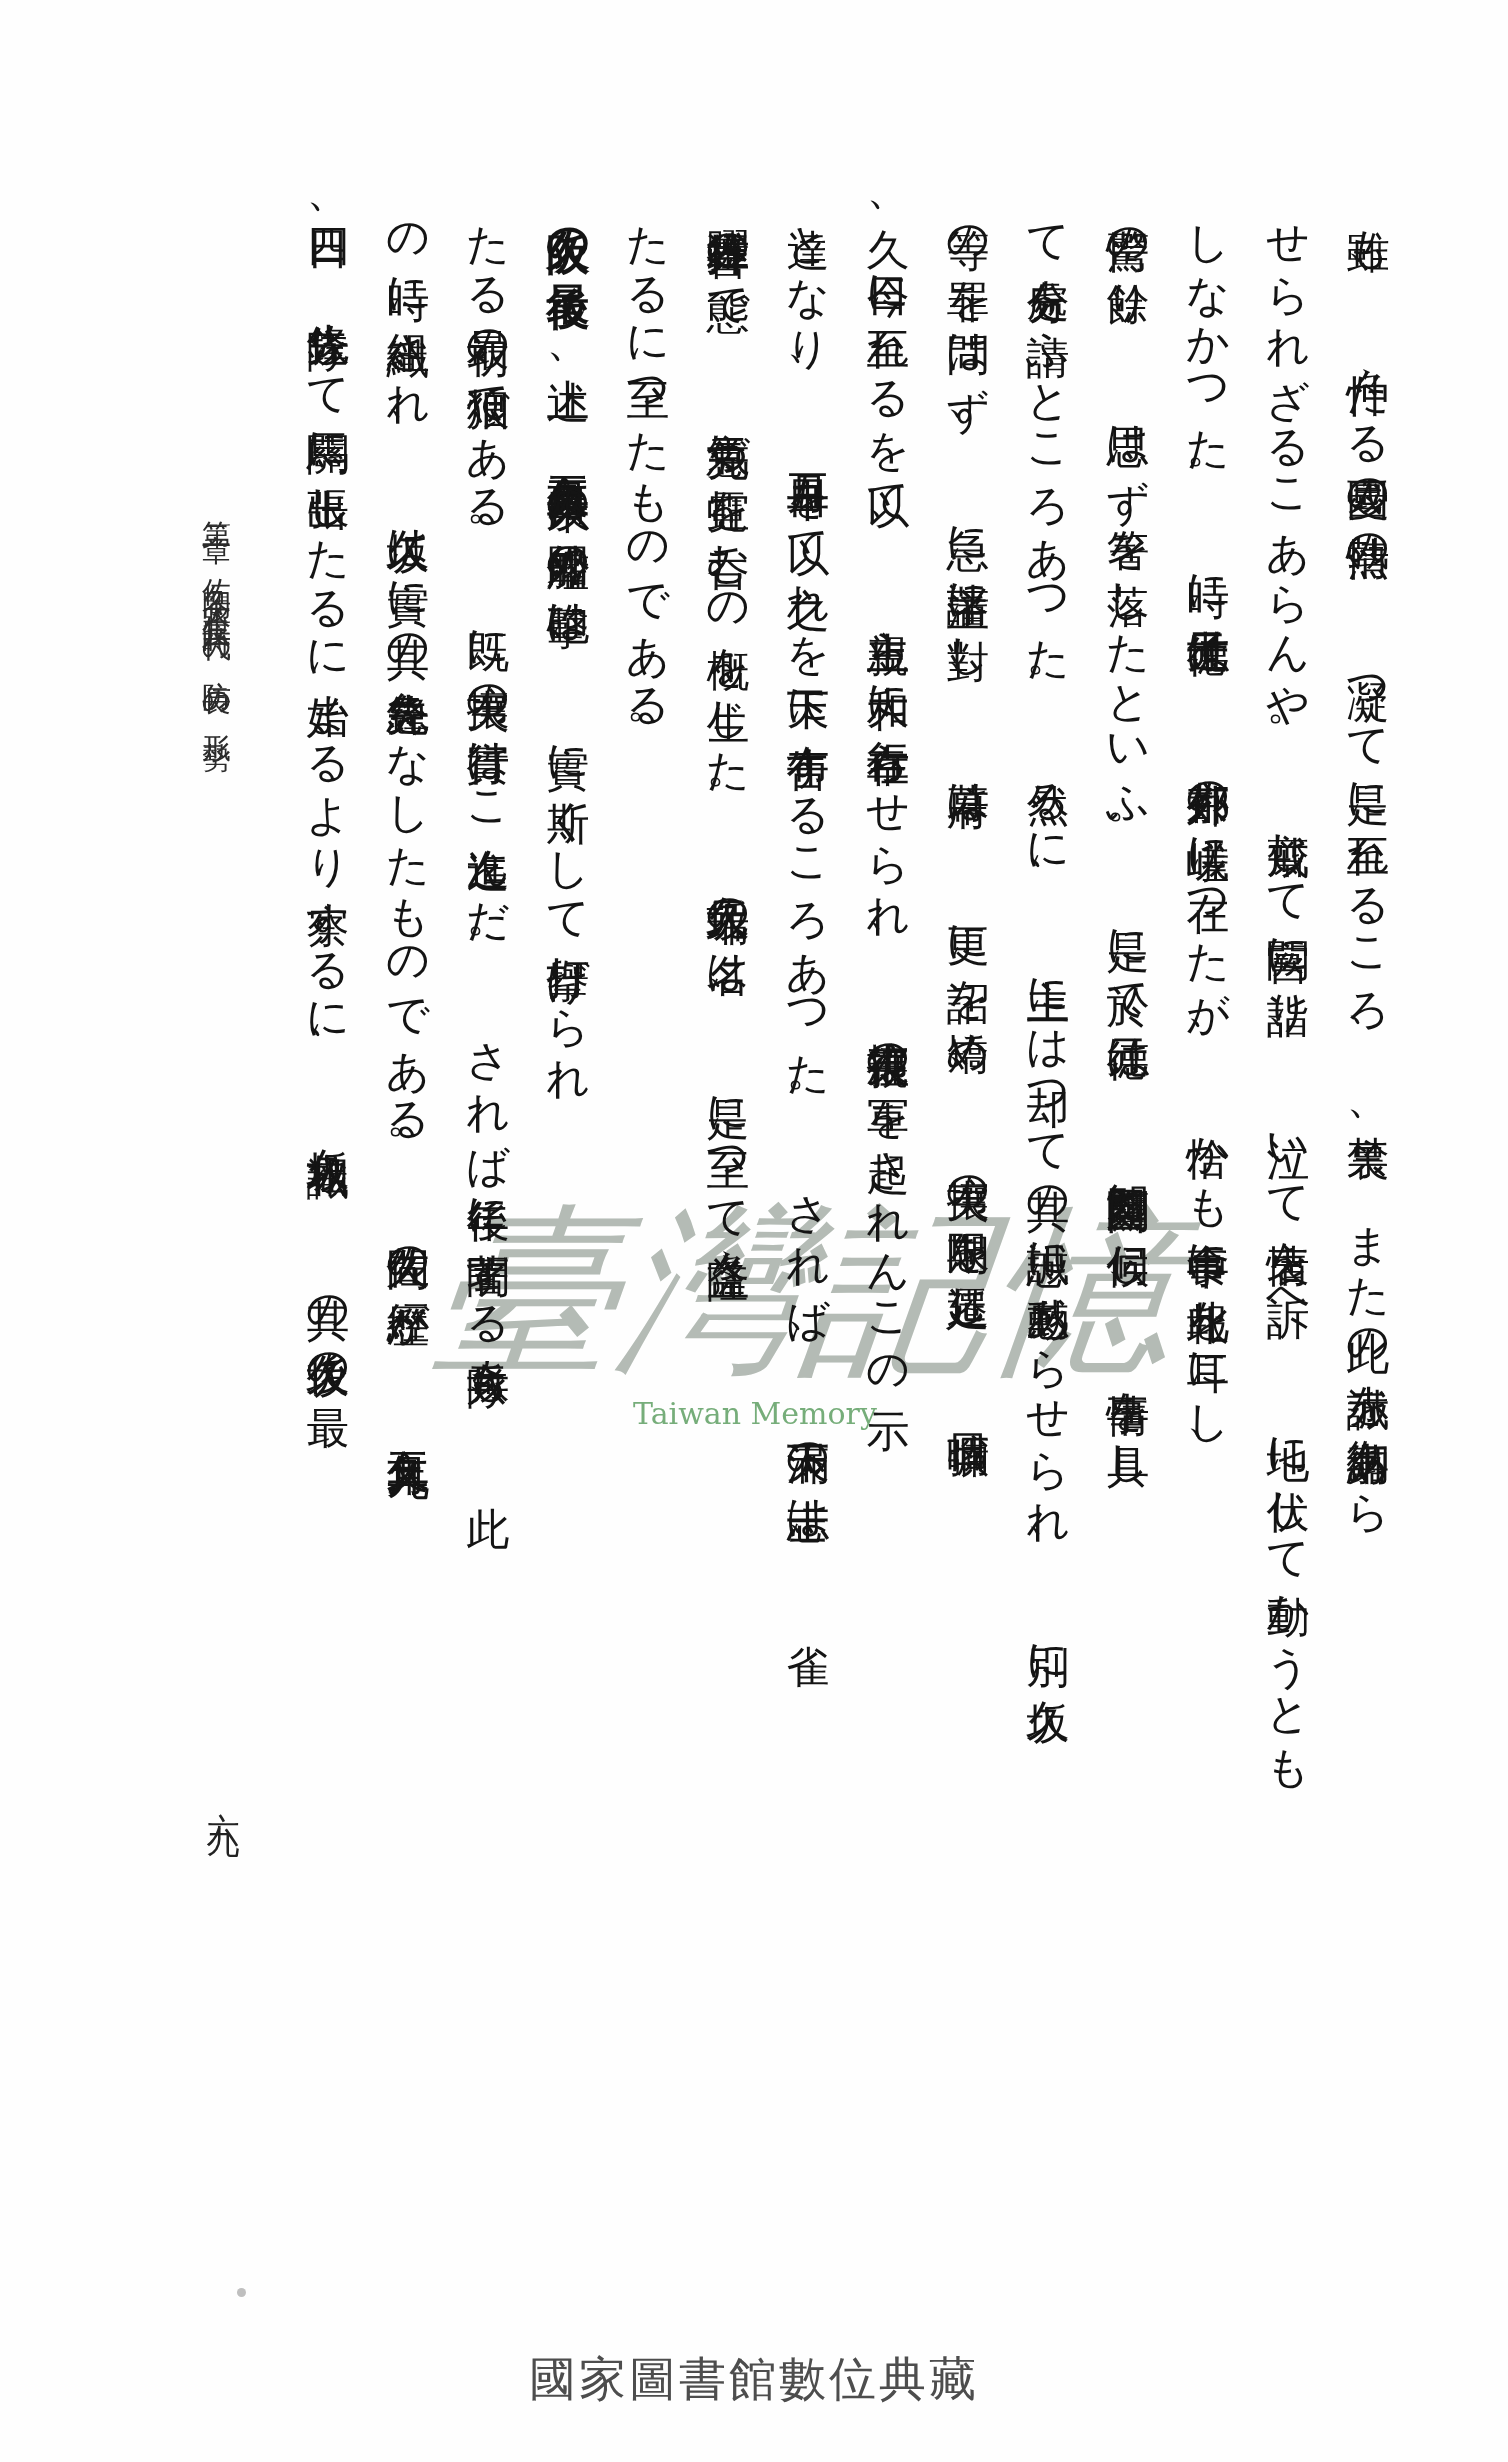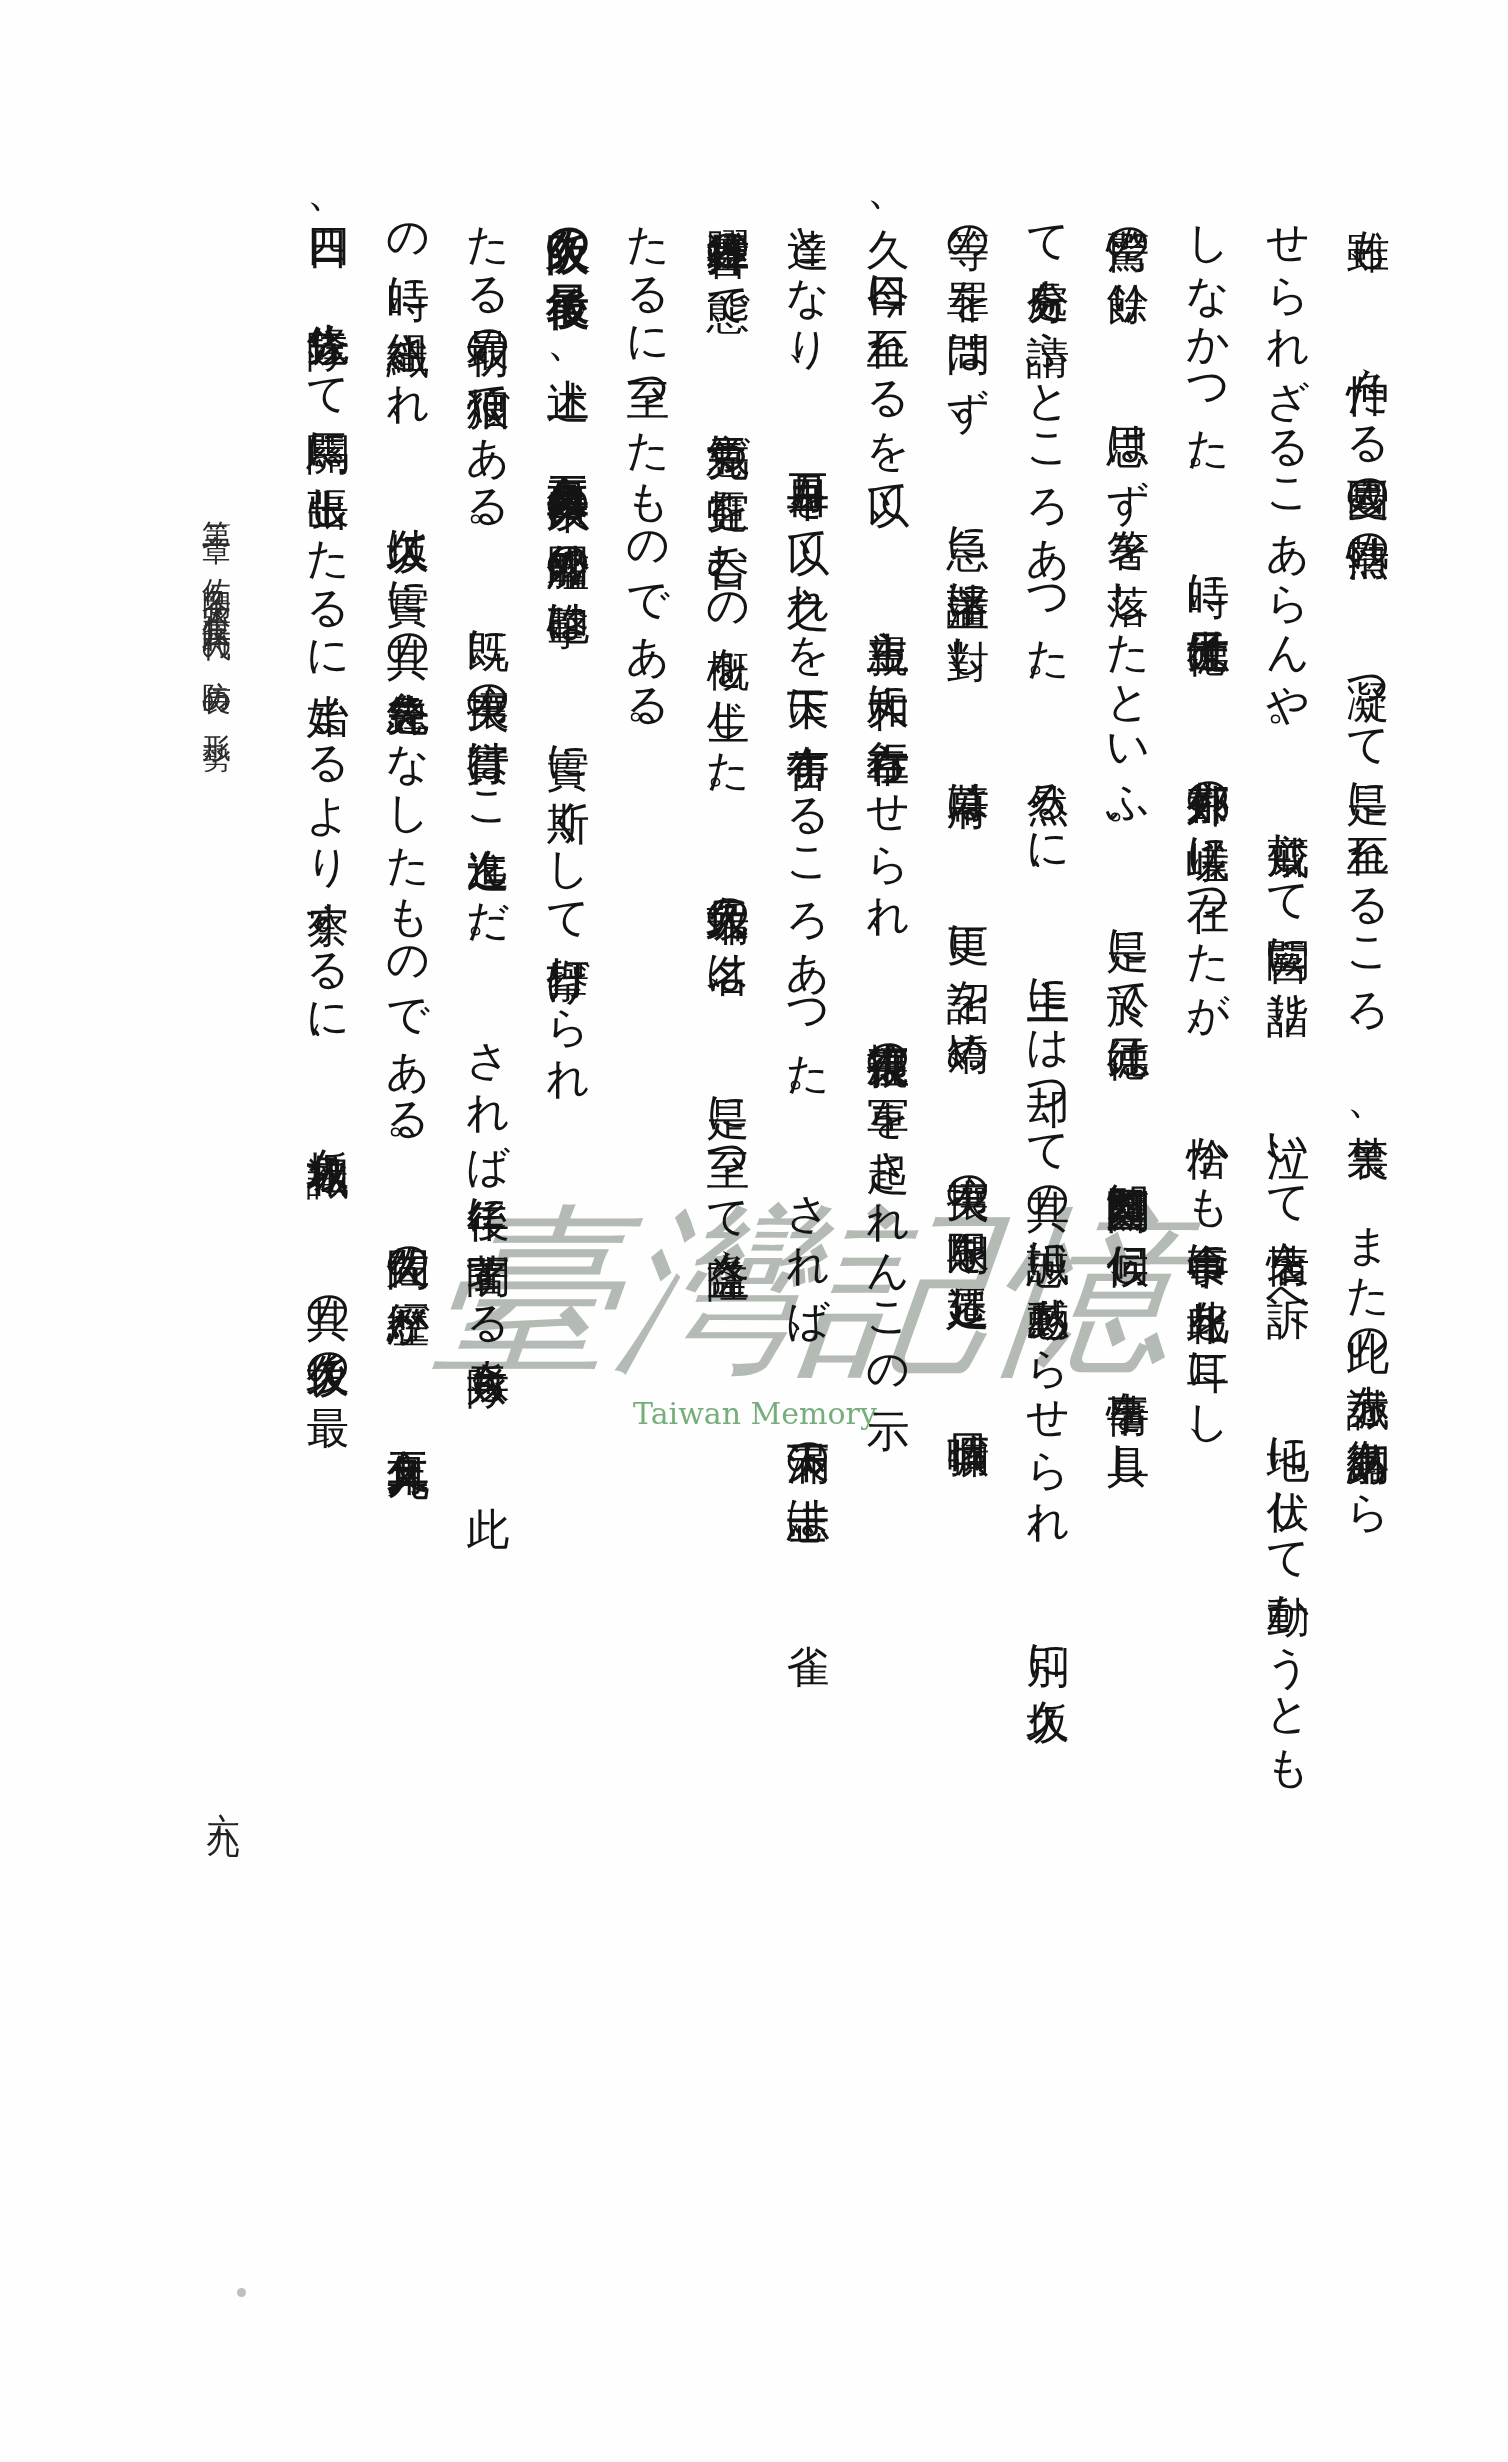--- a/index.html
+++ b/index.html
@@ -101,14 +101,15 @@
     <div class="tcol">の時に組織され、　久坂は實に其の急先鋒をなしたものである。　佐久間の經歷が、　文久三年九月</div>
     <div class="tcol">四日、　先鋒隊ゝして馬關に出張したるに始まるより察するに、　久坂ゝ相識り、　其の後久坂の最</div>
   </div>
 
   <div class="sidebar">第二章　佐久間大將生長時代の防長の形勢</div>
 
   <div class="pagenum">六九</div>
 
   <div class="speck"></div>
 
+  <div class="wm-bottom">國家圖書館數位典藏</div>
 
 </div>
 
 </body></html>

